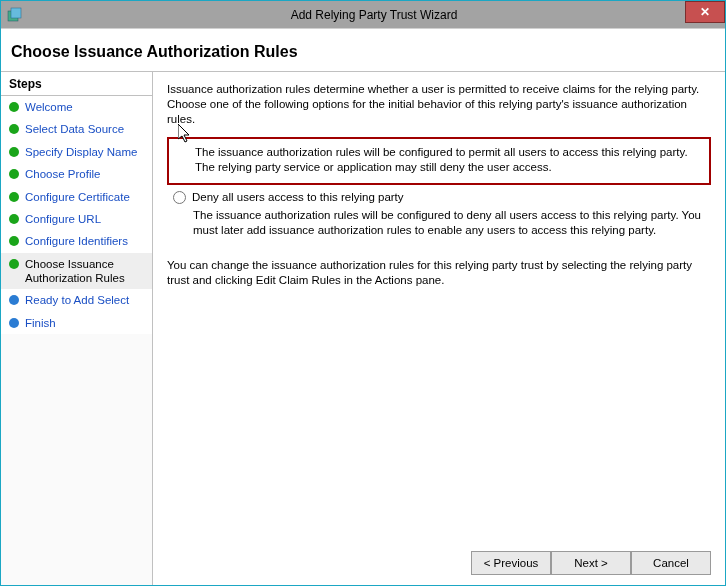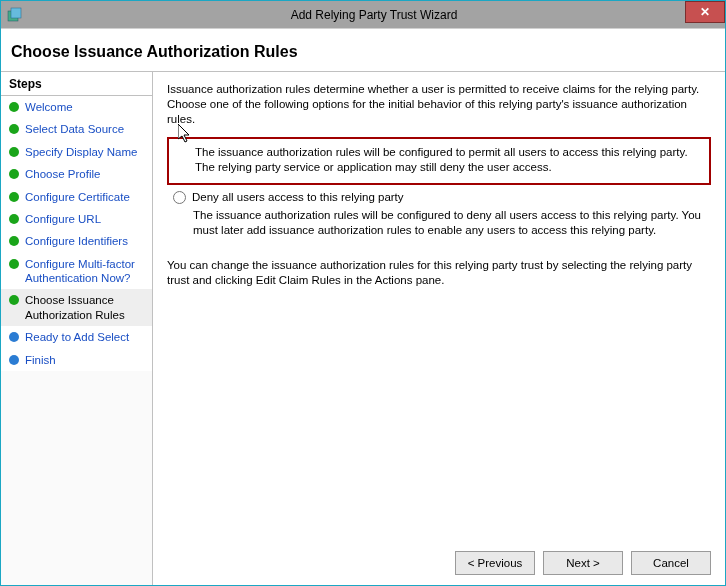--- a/index.html
+++ b/index.html
@@ -135,21 +135,20 @@
   }
   .note {
     font-size: 11.5px;
     line-height: 1.3;
   }
   .button-bar {
     position: absolute;
     bottom: 10px;
     right: 14px;
     display: flex;
-    gap: 8px;
   }
   .btn {
     min-width: 80px;
     height: 24px;
     background: #e9e9e9;
     border: 1px solid #9a9a9a;
     font-size: 11.5px;
     display: flex;
     align-items: center;
     justify-content: center;
@@ -209,24 +208,20 @@
             <div class="step-label">Configure Certificate</div>
           </div>
           <div class="step done">
             <div class="bullet"></div>
             <div class="step-label">Configure URL</div>
           </div>
           <div class="step done">
             <div class="bullet"></div>
             <div class="step-label">Configure Identifiers</div>
           </div>
-          <div class="step done">
-            <div class="bullet"></div>
-            <div class="step-label">Configure Multi-factor Authentication Now?</div>
-          </div>
           <div class="step current">
             <div class="bullet"></div>
             <div class="step-label">Choose Issuance Authorization Rules</div>
           </div>
           <div class="step pending">
             <div class="bullet"></div>
             <div class="step-label">Ready to Add Select</div>
           </div>
           <div class="step pending">
             <div class="bullet"></div>

